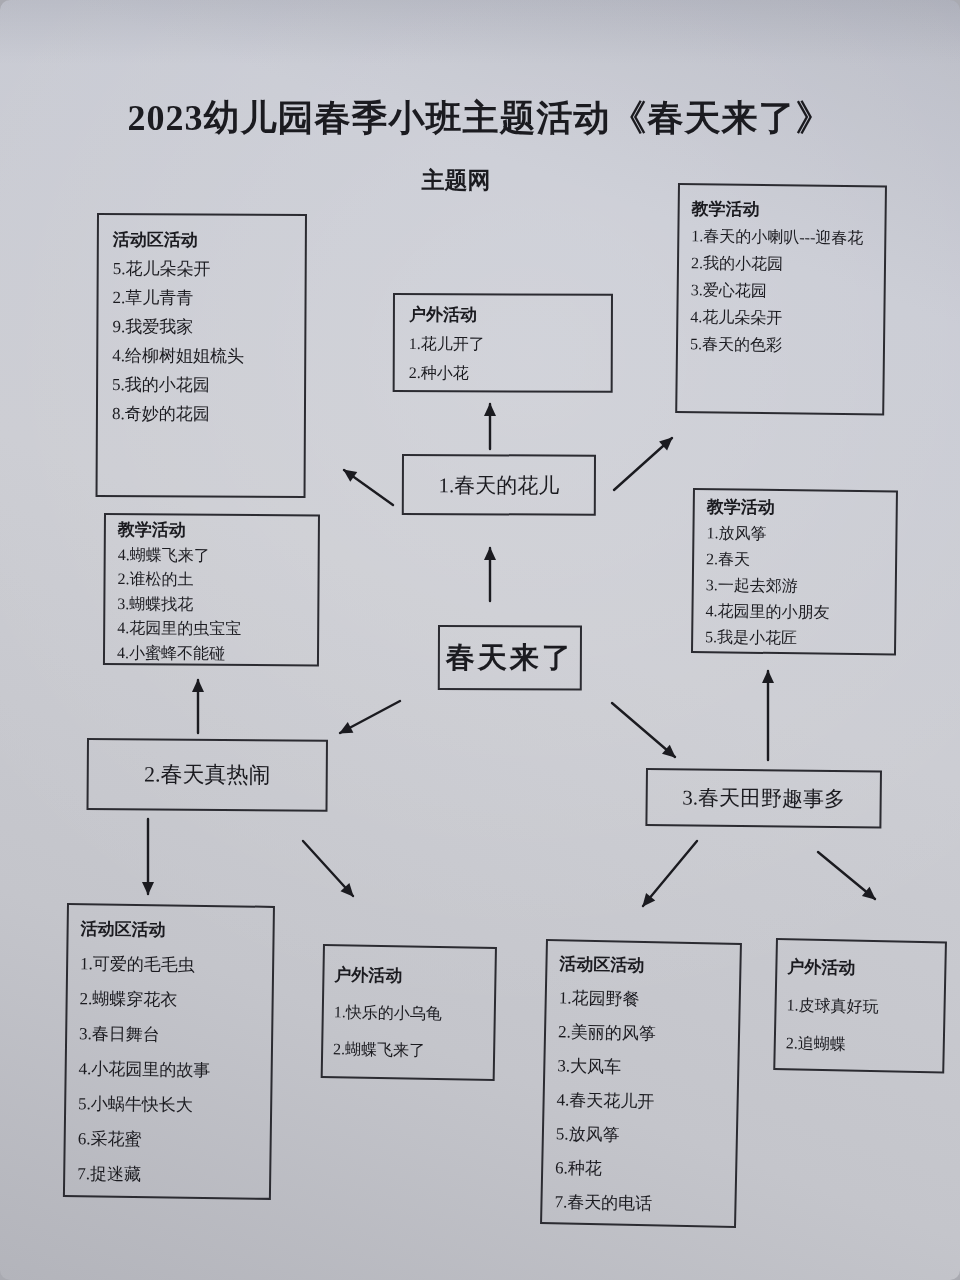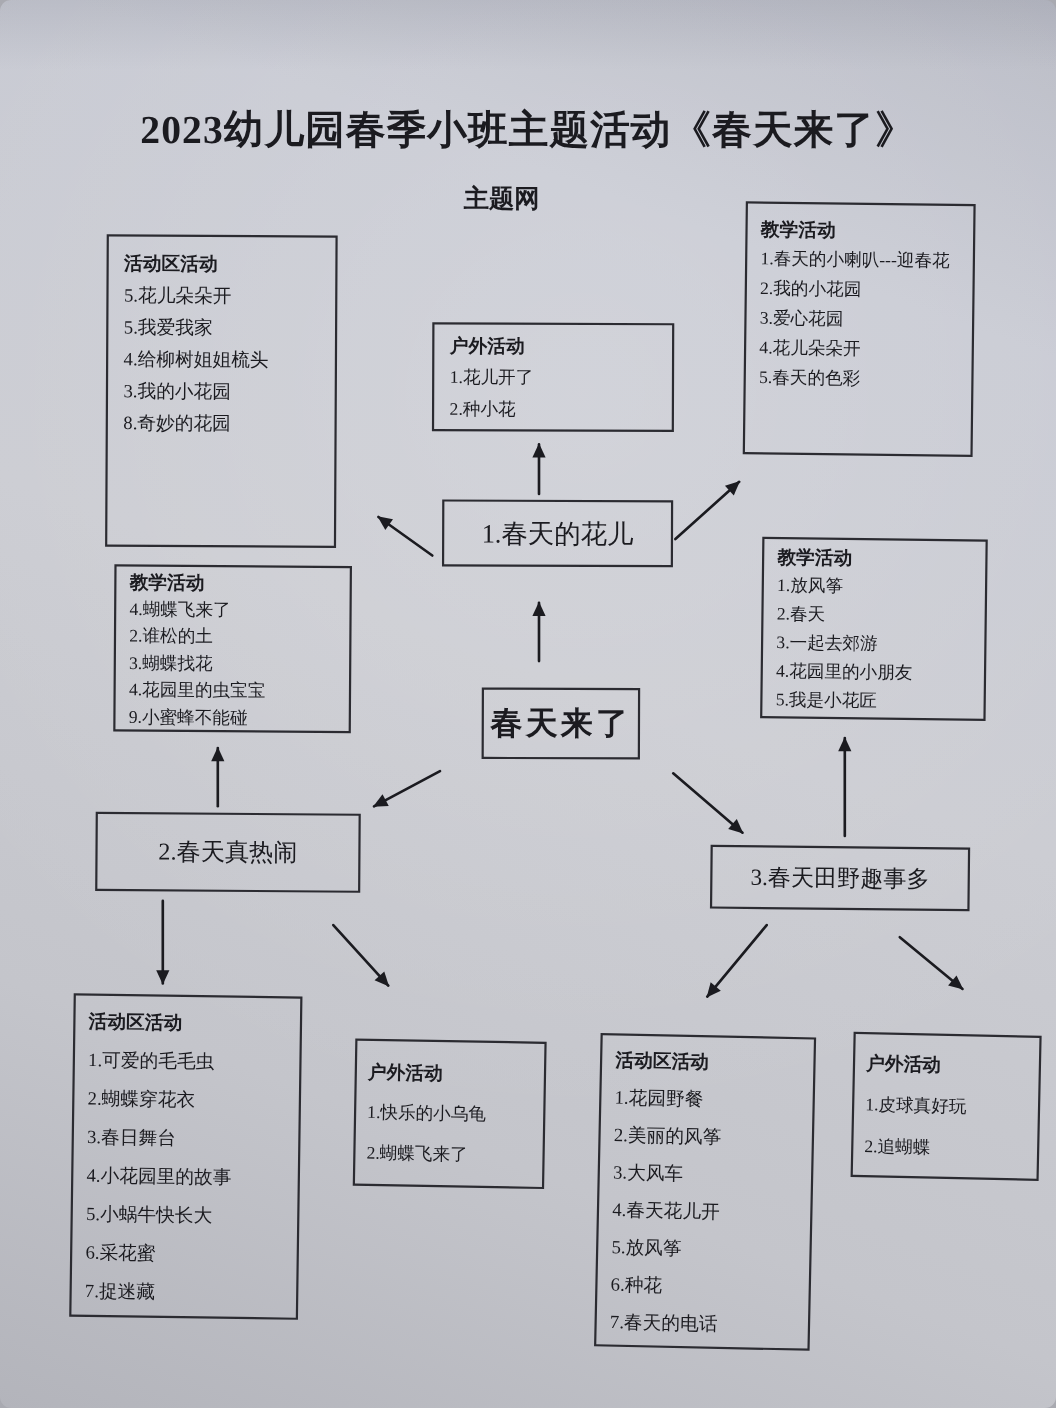--- a/index.html
+++ b/index.html
@@ -65,23 +65,24 @@
       <line x1="697" y1="841" x2="643" y2="906" marker-end="url(#arrowhead)"></line>
       <line x1="818" y1="852" x2="875" y2="899" marker-end="url(#arrowhead)"></line>
     </svg>
 
   <div class="title">2023幼儿园春季小班主题活动《春天来了》</div>
   <div class="subtitle">主题网</div>
 
   <div class="box" style="left:97px;top:213px;width:210px;height:284px;padding:10px 14px;--row:29px;--fs:17px;transform:rotate(.3deg)">
     <div class="bt">活动区活动</div>
     <div class="bi">5.花儿朵朵开</div>
-    <div class="bi">5.我爱我家</div>
+    <div class="bi">2.草儿青青</div>
+    <div class="bi">9.我爱我家</div>
     <div class="bi">4.给柳树姐姐梳头</div>
-    <div class="bi">3.我的小花园</div>
+    <div class="bi">5.我的小花园</div>
     <div class="bi">8.奇妙的花园</div>
   </div>
 
   <div class="box" style="left:393px;top:293px;width:220px;height:99px;padding:5px 14px;--row:29px;transform:rotate(.2deg)">
     <div class="bt">户外活动</div>
     <div class="bi">1.花儿开了</div>
     <div class="bi">2.种小花</div>
   </div>
 
   <div class="box" style="left:678px;top:183px;width:209px;height:230px;padding:10px 12px;--row:27px;transform:rotate(.7deg)">
@@ -92,33 +93,33 @@
     <div class="bi">4.花儿朵朵开</div>
     <div class="bi">5.春天的色彩</div>
   </div>
 
   <div class="box" style="left:104px;top:513px;width:216px;height:152px;padding:3px 12px;--row:24.5px;transform:rotate(.4deg)">
     <div class="bt">教学活动</div>
     <div class="bi">4.蝴蝶飞来了</div>
     <div class="bi">2.谁松的土</div>
     <div class="bi">3.蝴蝶找花</div>
     <div class="bi">4.花园里的虫宝宝</div>
-    <div class="bi">9.小蜜蜂不能碰</div>
+    <div class="bi">4.小蜜蜂不能碰</div>
   </div>
 
   <div class="box" style="left:693px;top:488px;width:205px;height:165px;padding:4px 12px;--row:26px;transform:rotate(.7deg)">
     <div class="bt">教学活动</div>
     <div class="bi">1.放风筝</div>
     <div class="bi">2.春天</div>
     <div class="bi">3.一起去郊游</div>
     <div class="bi">4.花园里的小朋友</div>
     <div class="bi">5.我是小花匠</div>
   </div>
 
-  <div class="node" style="left:402px;top:454px;width:210px;height:61px;font-size:24px;transform:rotate(.2deg)">1.春天的花儿</div>
+  <div class="node" style="left:402px;top:454px;width:194px;height:61px;font-size:21px;transform:rotate(.2deg)">1.春天的花儿</div>
 
   <div class="node node-main" style="left:438px;top:625px;width:144px;height:65px;transform:rotate(.2deg)">春天来了</div>
 
   <div class="node" style="left:87px;top:738px;width:241px;height:72px;font-size:22px;transform:rotate(.4deg)">2.春天真热闹</div>
 
   <div class="node" style="left:646px;top:768px;width:236px;height:58px;font-size:21px;transform:rotate(.6deg)">3.春天田野趣事多</div>
 
   <div class="box" style="left:67px;top:903px;width:208px;height:294px;padding:6px 12px;--row:35px;--fs:17px;transform:rotate(.8deg)">
     <div class="bt">活动区活动</div>
     <div class="bi">1.可爱的毛毛虫</div>

